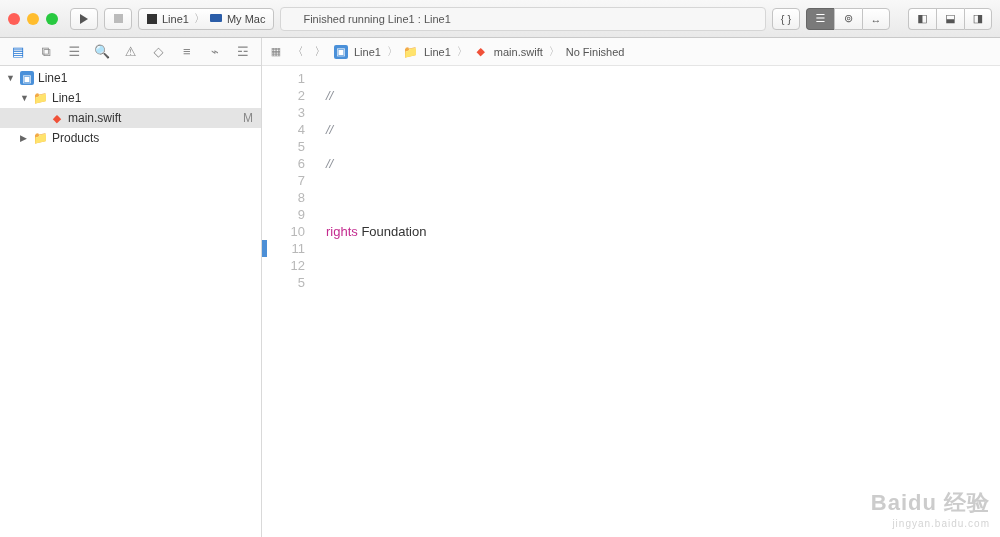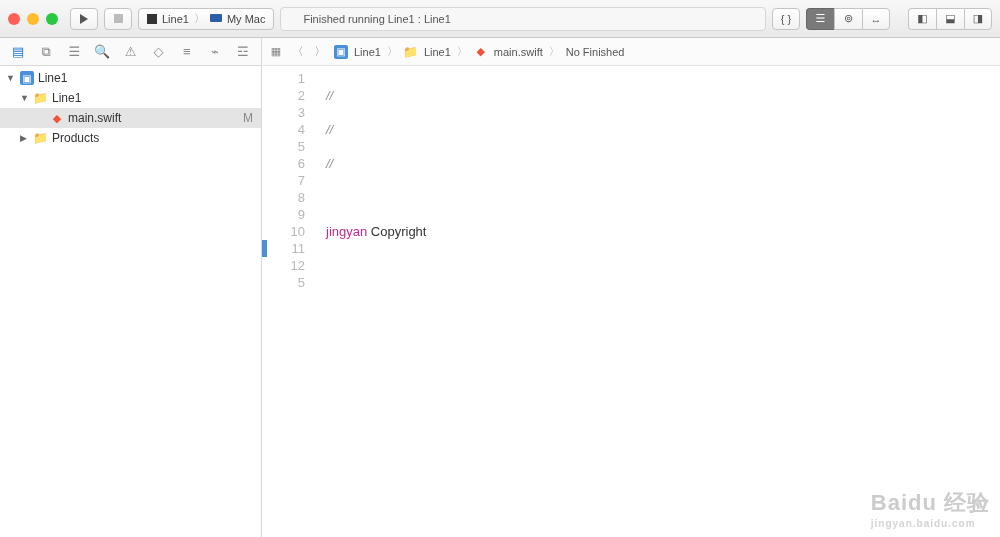--- a/index.html
+++ b/index.html
@@ -42,21 +42,21 @@
   .code { flex:1; display:flex; font-family: "SF Mono","Menlo","Consolas",monospace; font-size:13px; line-height:17px; background:#fff; position:relative;}
   .gutter { width:58px; text-align:right; color:#b8b8b8; padding:4px 14px 0 0; background:#fff; border-right:1px solid transparent;}
   .text { flex:1; padding:4px 0 0 6px; white-space:pre; color:#333;}
   .c-comment{color:#8d9299;font-style:italic;}
   .c-key{color:#c42b8f;}
   .code .line{height:17px;}
   .hl-line11-marker{position:absolute;left:0;top:calc(4px + 17px*10);width:5px;height:17px;background:#4c8fd6;}
   .hl-line13{position:absolute;left:0;top:calc(4px + 17px*12);right:0;height:17px;background:#ecf3fb;z-index:-1;}
   .code{position:relative;}
   .watermark{position:absolute;right:10px;bottom:8px;color:#ccc;font-size:22px;font-weight:bold;letter-spacing:1px;}
-  .watermark small{display:block;font-size:10px;font-weight:bold;color:#d4d4d4;}
+  .watermark small{display:block;font-size:10px;font-weight:normal;color:#d4d4d4;text-align:right;}
 </style>
 </head>
 <body>
 
 <div class="toolbar">
   <div class="traffic">
     <div class="tl red"></div>
     <div class="tl yel"></div>
     <div class="tl grn"></div>
   </div>
@@ -183,21 +183,21 @@
         <div class="line">10</div>
         <div class="line">11</div>
         <div class="line">12</div>
         <div class="line">5</div>
       </div>
       <div class="text">
 <div class="line"><span class="c-comment">//</span></div>
 <div class="line"><span class="c-comment">//</span></div>
 <div class="line"><span class="c-comment">//</span></div>
 <div class="line"></div>
-<div class="line"><span class="c-key">jingyan</span><span> Copyright</span></div>
+<div class="line"><span class="c-key">rights</span><span> Foundation</span></div>
 <div class="line"></div>
 <div class="line"></div>
 <div class="line"></div>
 <div class="line"></div>
       </div>
     </div>
   </div>
 </div>
 
 <div class="watermark">

